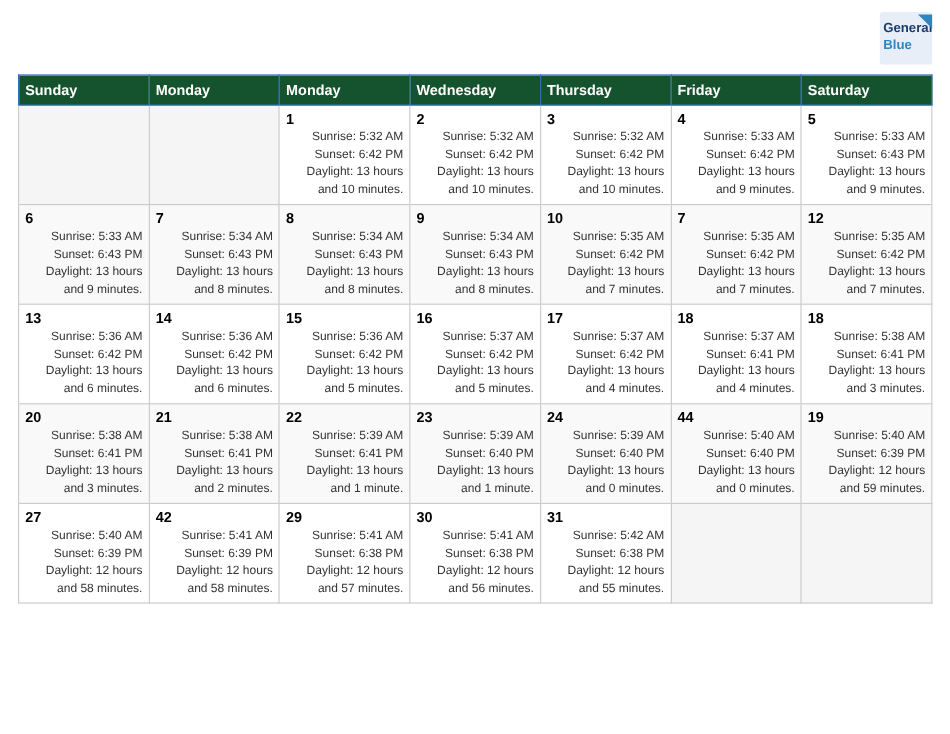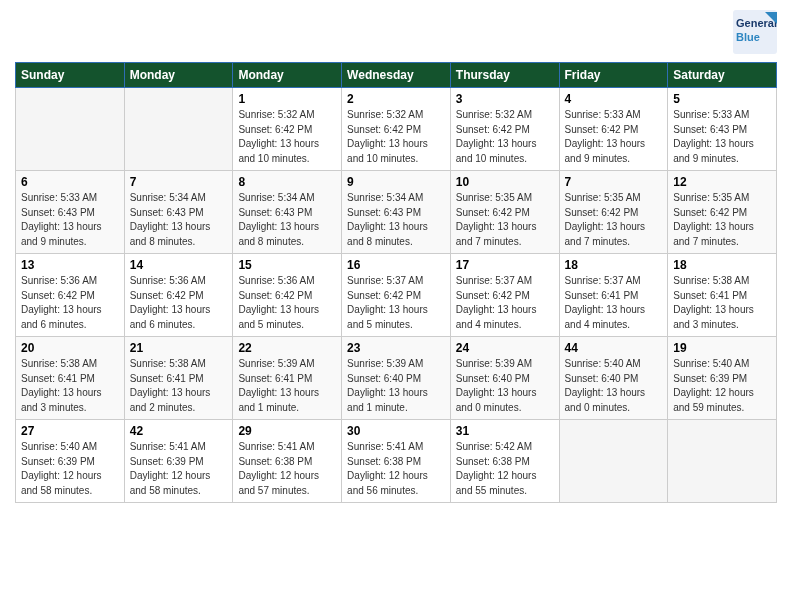--- a/index.html
+++ b/index.html
@@ -67,20 +67,21 @@
       font-size: 12px;
       font-weight: bold;
       color: #000;
       display: block;
       margin-bottom: 2px;
     }
     .day-info {
       font-size: 10px;
       color: #333;
       line-height: 1.45;
+      text-align: right;
     }
     .row-shade td {
       background: #f9f9f9 !important;
     }
   </style>
 </head>
 <body>
 
 <div class="header">
   <div class="logo">

